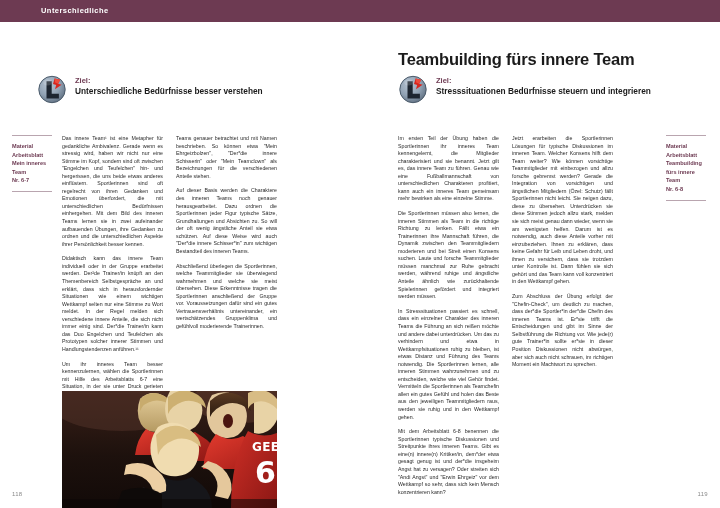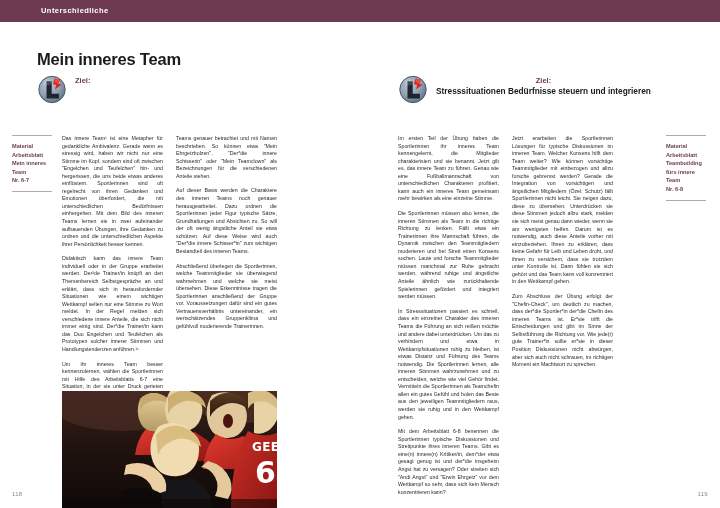--- a/index.html
+++ b/index.html
@@ -87,21 +87,20 @@
   .goal-text {
     position: absolute;
     left: 38px;
     top: 2px;
   }
   .goal-kicker {
     font-size: 7.5px;
     font-weight: bold;
     color: #6d3a52;
     line-height: 10px;
-    text-align: center;
   }
   .goal-line {
     font-size: 8.3px;
     font-weight: bold;
     color: #1b1b1b;
     line-height: 11px;
     white-space: nowrap;
   }
 
   
@@ -176,41 +175,41 @@
 
 <div class="banner">
   <div class="banner-label">Unterschiedliche</div>
 </div>
 <div class="banner-underline"></div>
 
 <div class="spread">
 
   <div class="page page-left">
 
-    <div class="headline">Mein inneres Team</div>
 
     <div class="goal-block">
       <span class="goal-icon">
         <svg width="30" height="30" viewBox="0 0 30 30">
           <defs>
             <radialGradient id="ic1" cx="38%" cy="32%" r="75%">
               <stop offset="0%" stop-color="#b9c6d4"></stop>
               <stop offset="58%" stop-color="#8fa0b2"></stop>
               <stop offset="100%" stop-color="#5d6d7e"></stop>
             </radialGradient>
           </defs>
           <circle cx="15" cy="15.5" r="13.2" fill="url(#ic1)" stroke="#4a5a6a" stroke-width="1"></circle>
           <path d="M9.5 7.2 h5.2 v12.6 h7.2 v4.8 H9.5 Z" fill="#1d2530"></path>
           <path d="M17.6 4.4 l5.6 1.3 -2.1 4.0 3.5 1.0 -6.6 4.6 1.2 -4.3 -3.2 -1.0 Z" fill="#d9271f"></path>
           <path d="M17.6 4.4 l5.6 1.3 -2.1 4.0 -3.0 -1.1 Z" fill="#ef4b3c"></path>
           <ellipse cx="10.5" cy="8.5" rx="4.2" ry="3.0" fill="#ffffff" opacity="0.16"></ellipse>
         </svg>
       </span>
       <div class="goal-text">
         <div class="goal-kicker">Ziel:</div>
+        <div class="goal-line">Unterschiedliche Bedürfnisse besser verstehen</div>
       </div>
     </div>
 
     <div class="margin-note">
       <span class="rule-top"></span>
       <div>Material</div>
       <div>Arbeitsblatt</div>
       <div>Mein inneres</div>
       <div>Team</div>
       <div>Nr. 6-7</div>
@@ -299,20 +298,21 @@
         <path d="M60 100 q22 -8 40 3 l0 14 l-46 0 Z" fill="#0e0a09"></path>
         <rect y="108" width="215" height="9" fill="#0b0706" opacity="0.55"></rect>
       </svg>
     </div>
 
     <div class="folio folio-left">118</div>
   </div>
 
   <div class="page page-right">
 
+    <div class="headline">Teambuilding fürs innere Team</div>
 
     <div class="goal-block">
       <span class="goal-icon">
         <svg width="30" height="30" viewBox="0 0 30 30">
           <defs>
             <radialGradient id="ic2" cx="38%" cy="32%" r="75%">
               <stop offset="0%" stop-color="#b9c6d4"></stop>
               <stop offset="58%" stop-color="#8fa0b2"></stop>
               <stop offset="100%" stop-color="#5d6d7e"></stop>
             </radialGradient>

